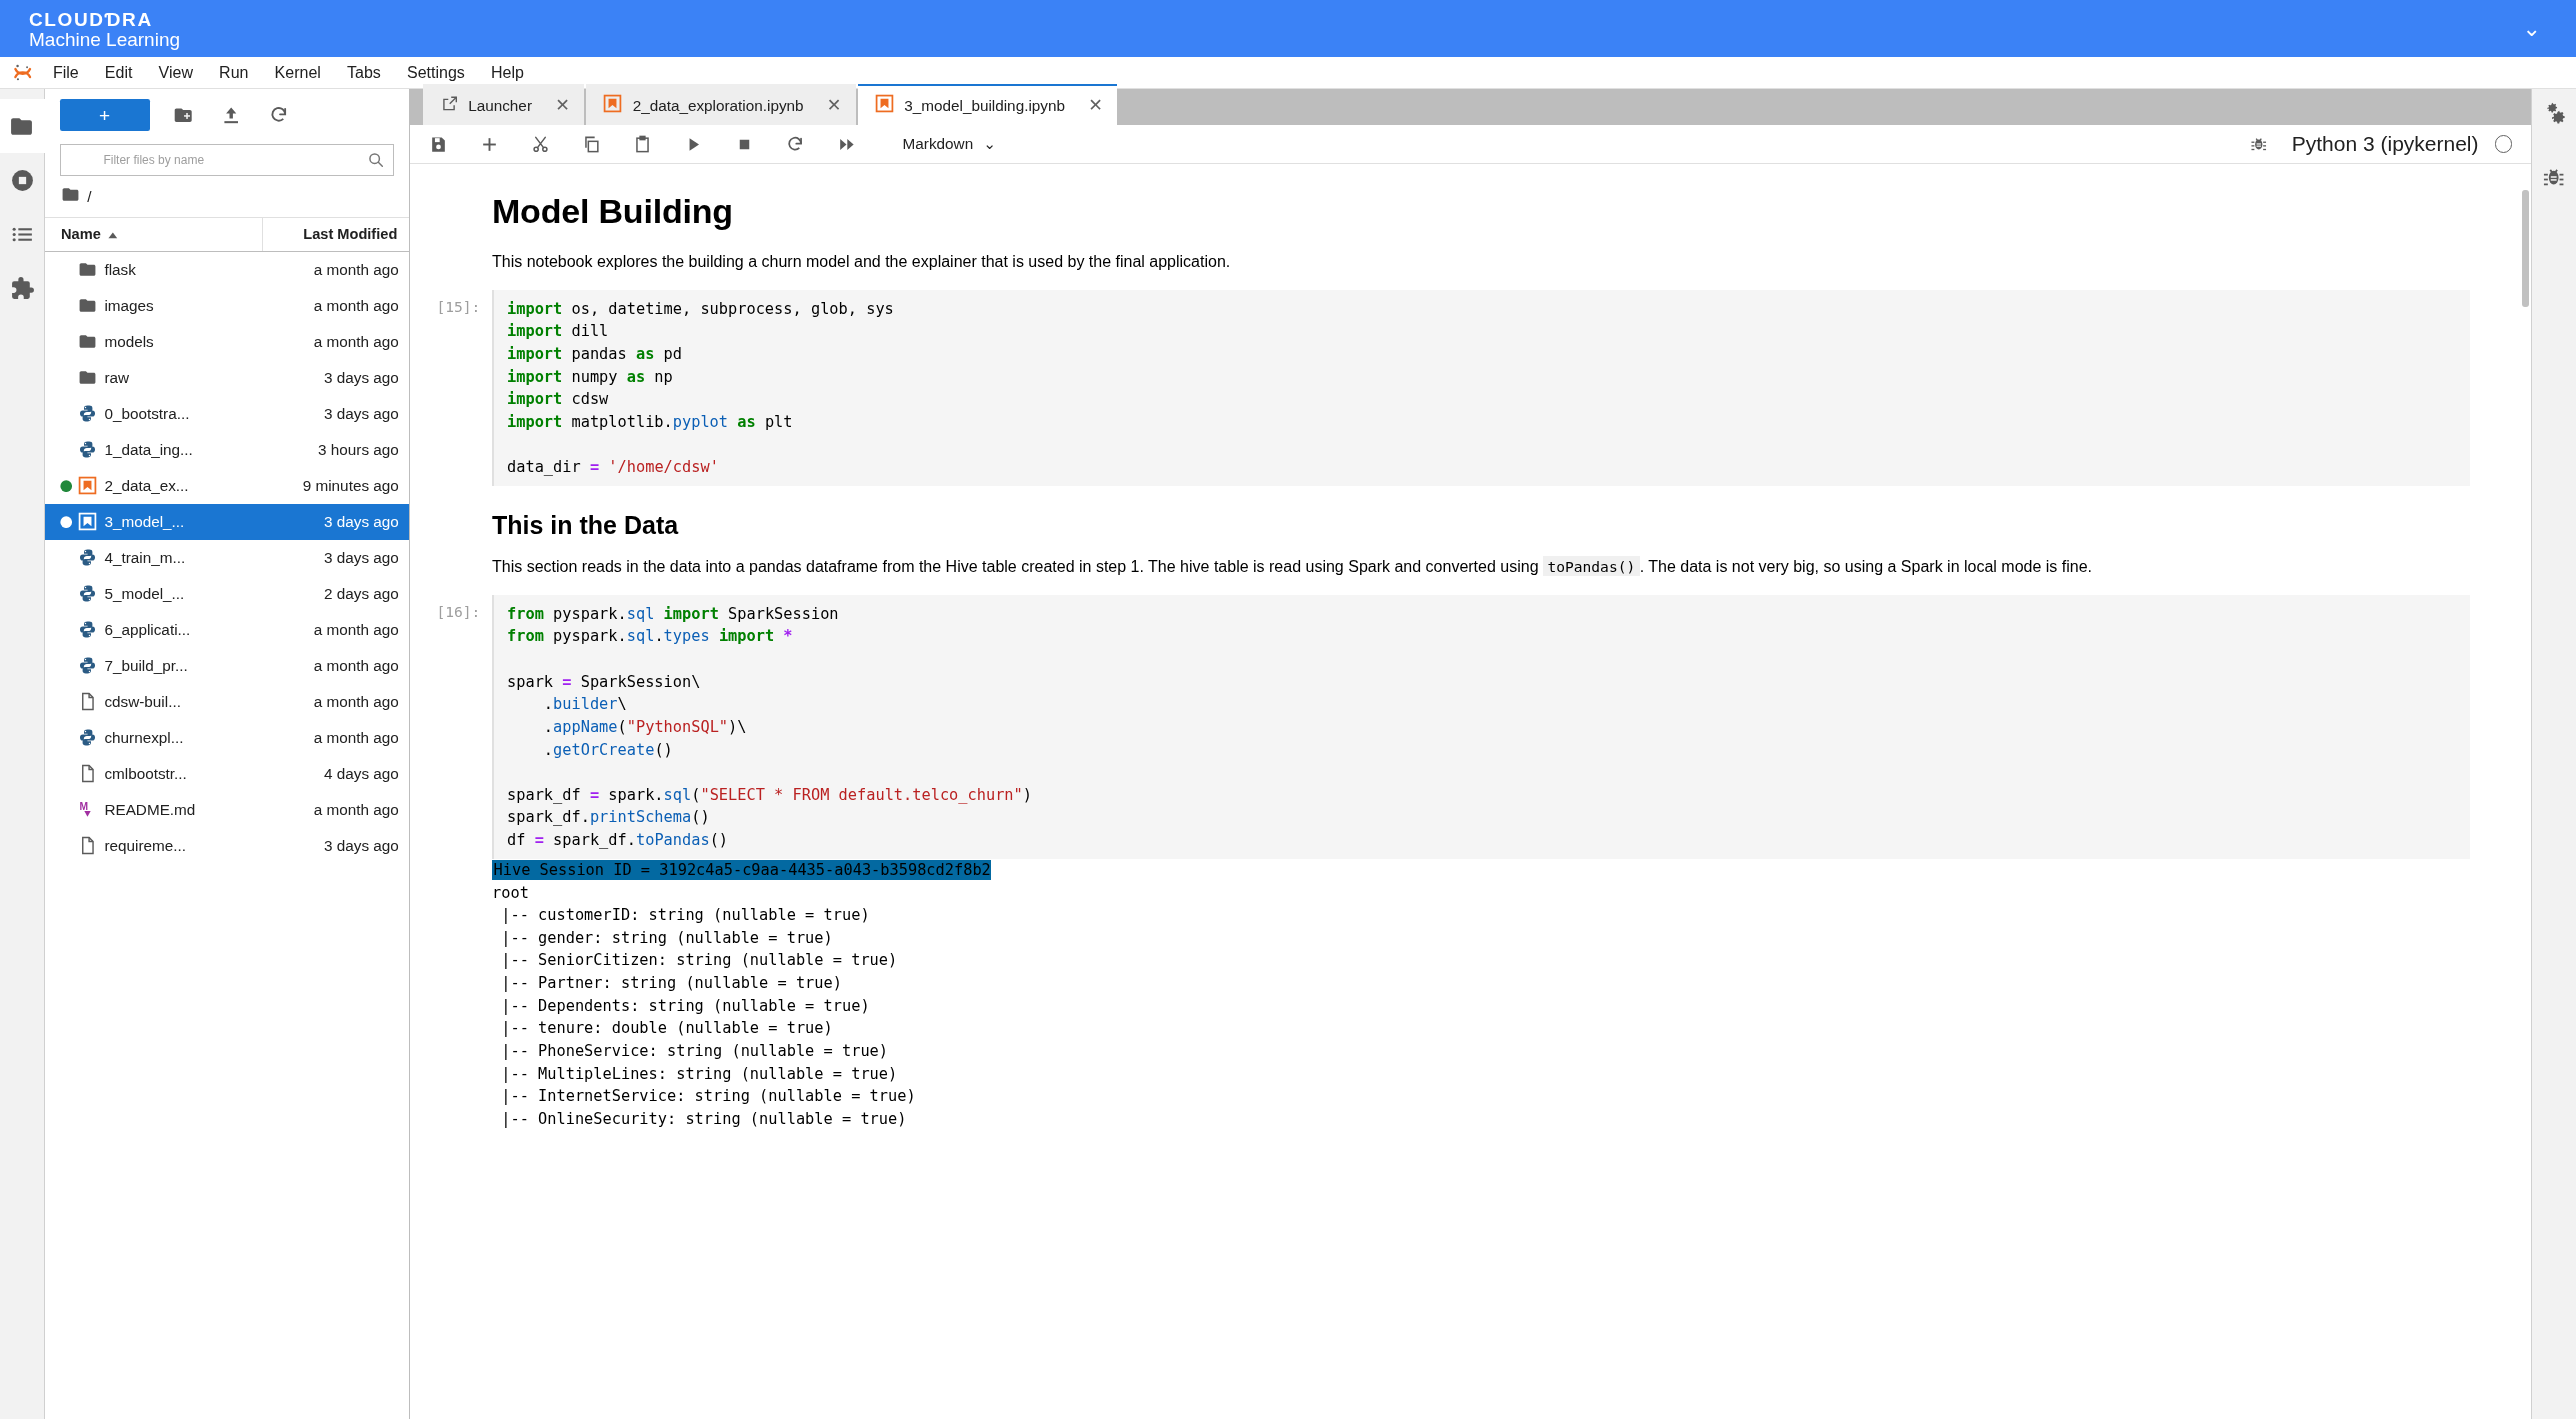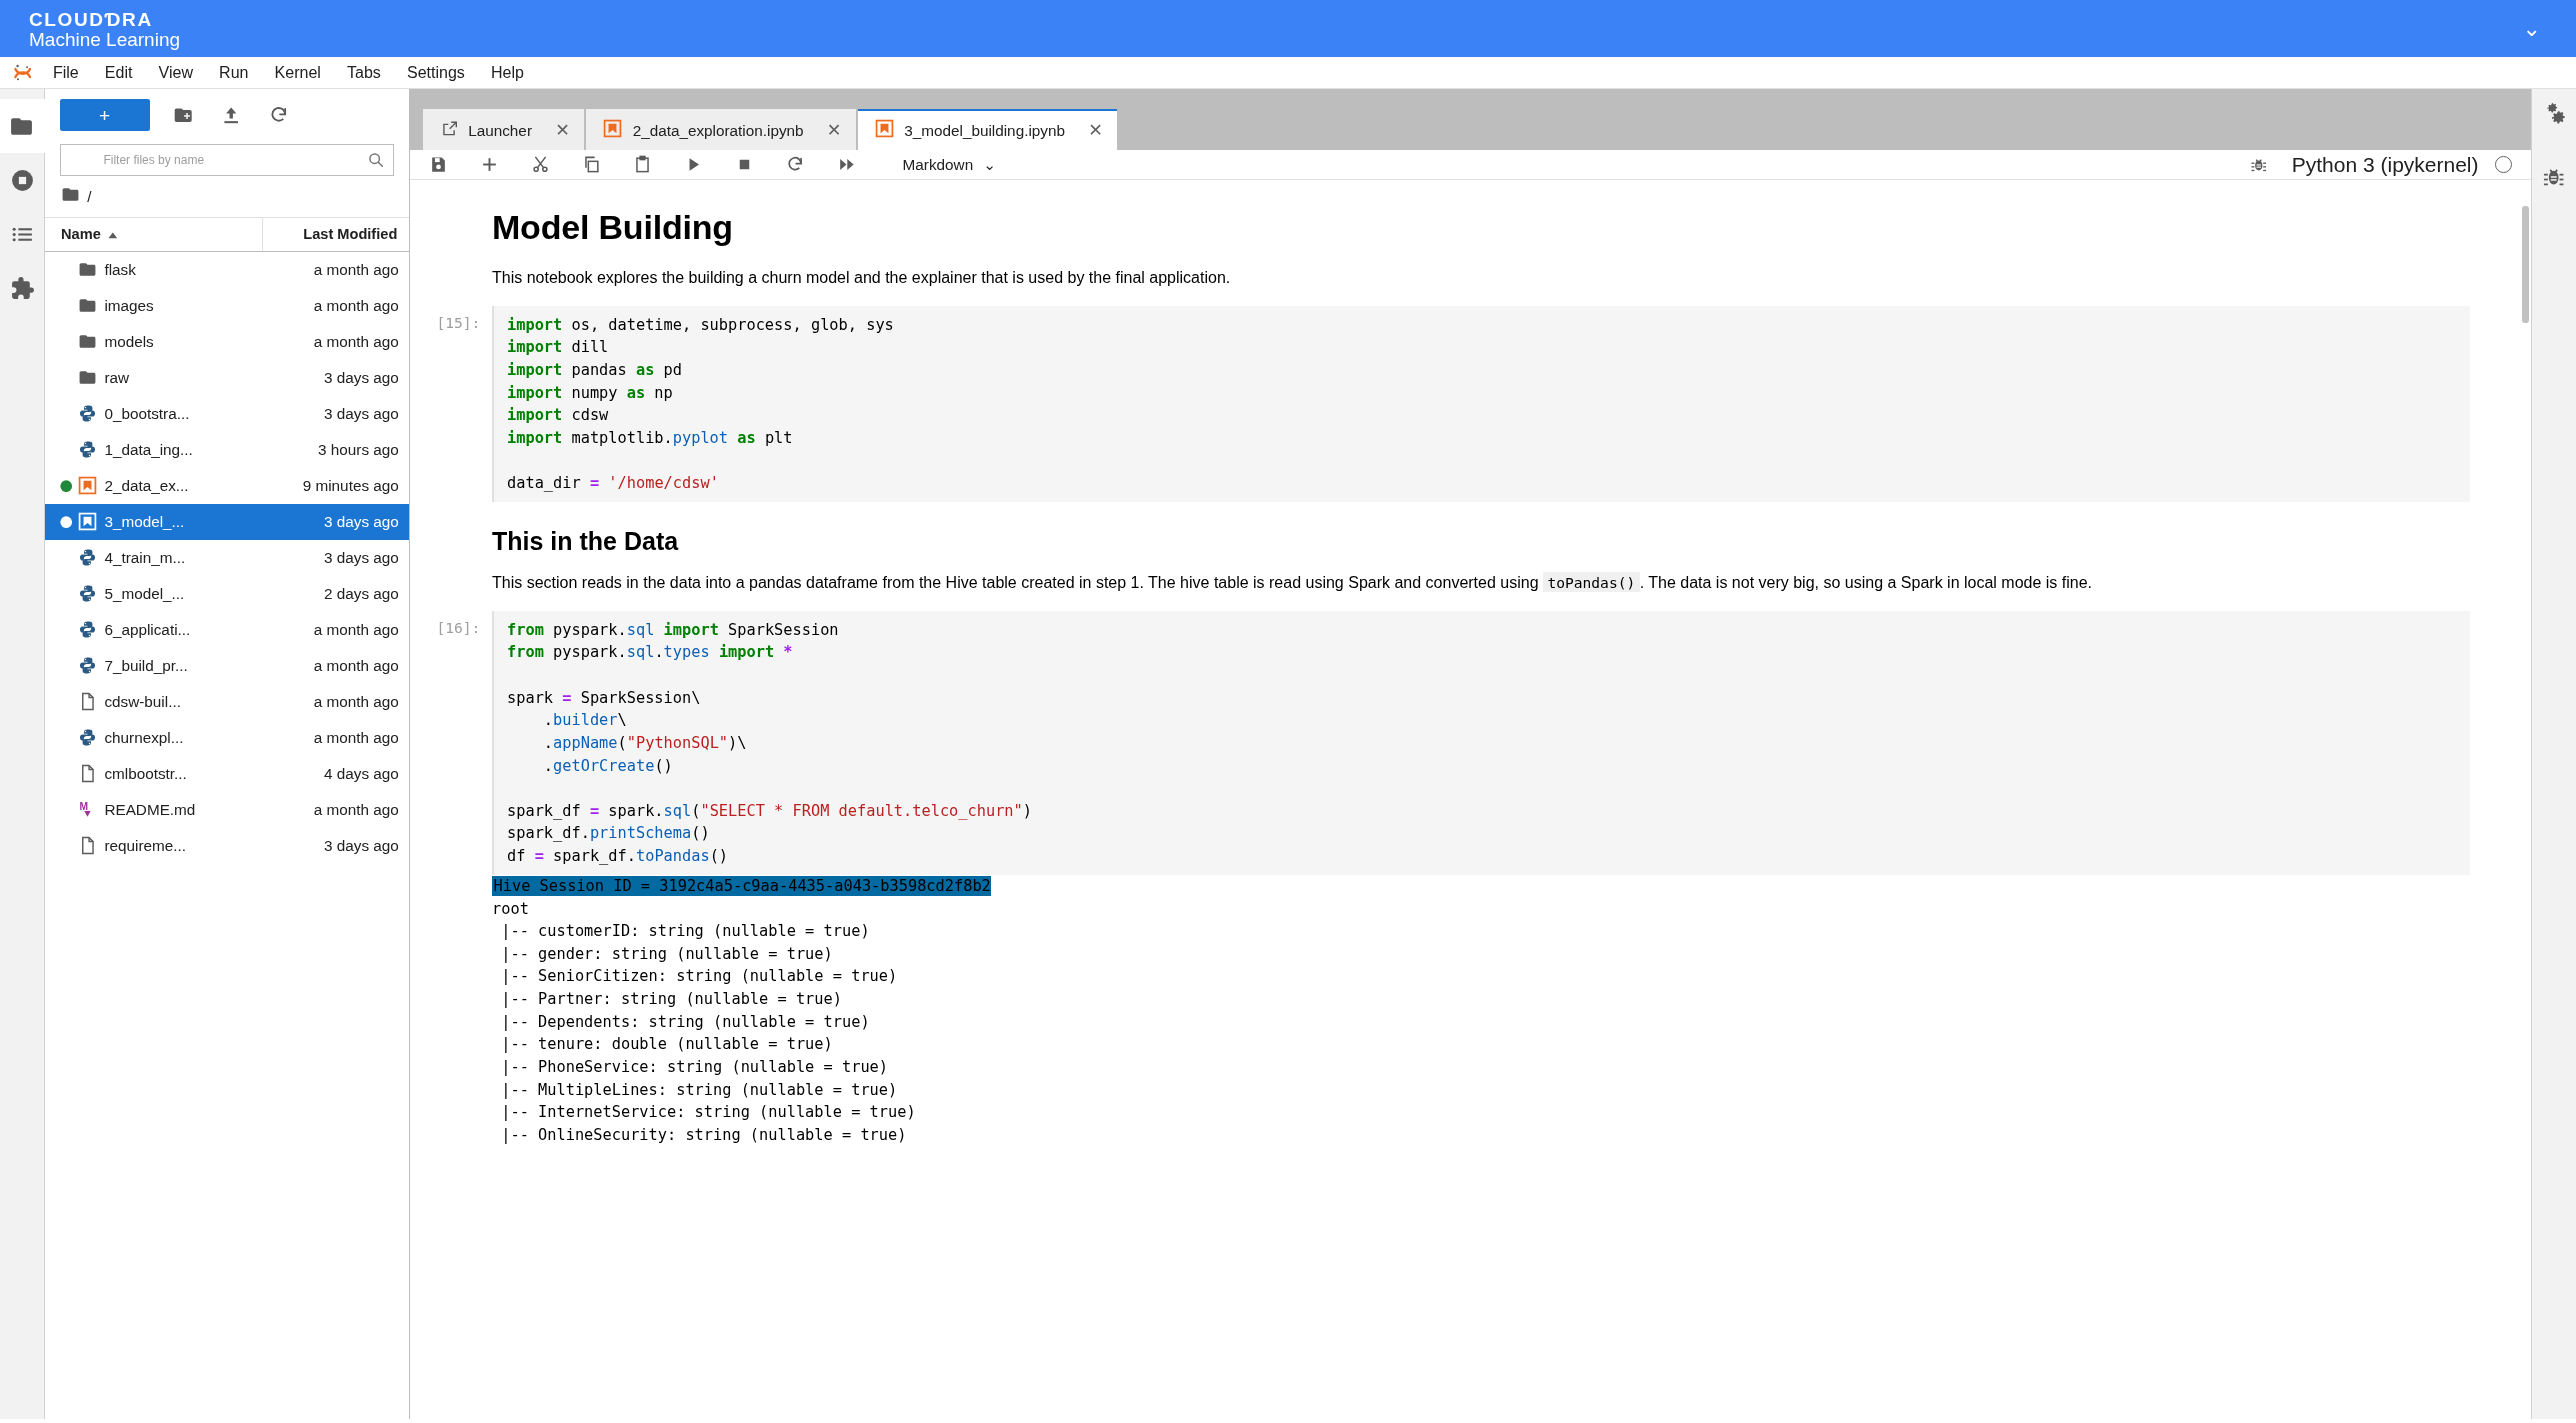--- a/index.html
+++ b/index.html
@@ -186,21 +186,21 @@
 
   
   .dock {
     flex: 1;
     display: flex;
     flex-direction: column;
     background: #bdbdbd;
     min-width: 0;
   }
   .tabbar {
-    height: 61px;
+    height: 36px;
     background: #bdbdbd;
     display: flex;
     align-items: flex-end;
     padding-left: 13px;
     gap: 1.5px;
   }
   .tab {
     height: 41px;
     background: #eee;
     display: flex;
@@ -223,21 +223,21 @@
   .tab .tab-label { white-space: nowrap; }
 
   .notebook-panel {
     flex: 1;
     background: #fff;
     display: flex;
     flex-direction: column;
     min-height: 0;
   }
   .nb-toolbar {
-    height: 30px;
+    height: 39px;
     border-bottom: 0.7px solid #e0e0e0;
     display: flex;
     align-items: center;
     padding: 0 11.7px;
     gap: 17px;
   }
   .nb-tool {
     width: 34px; height: 32px;
     display: flex; align-items: center; justify-content: center;
     color: #616161; cursor: pointer;

